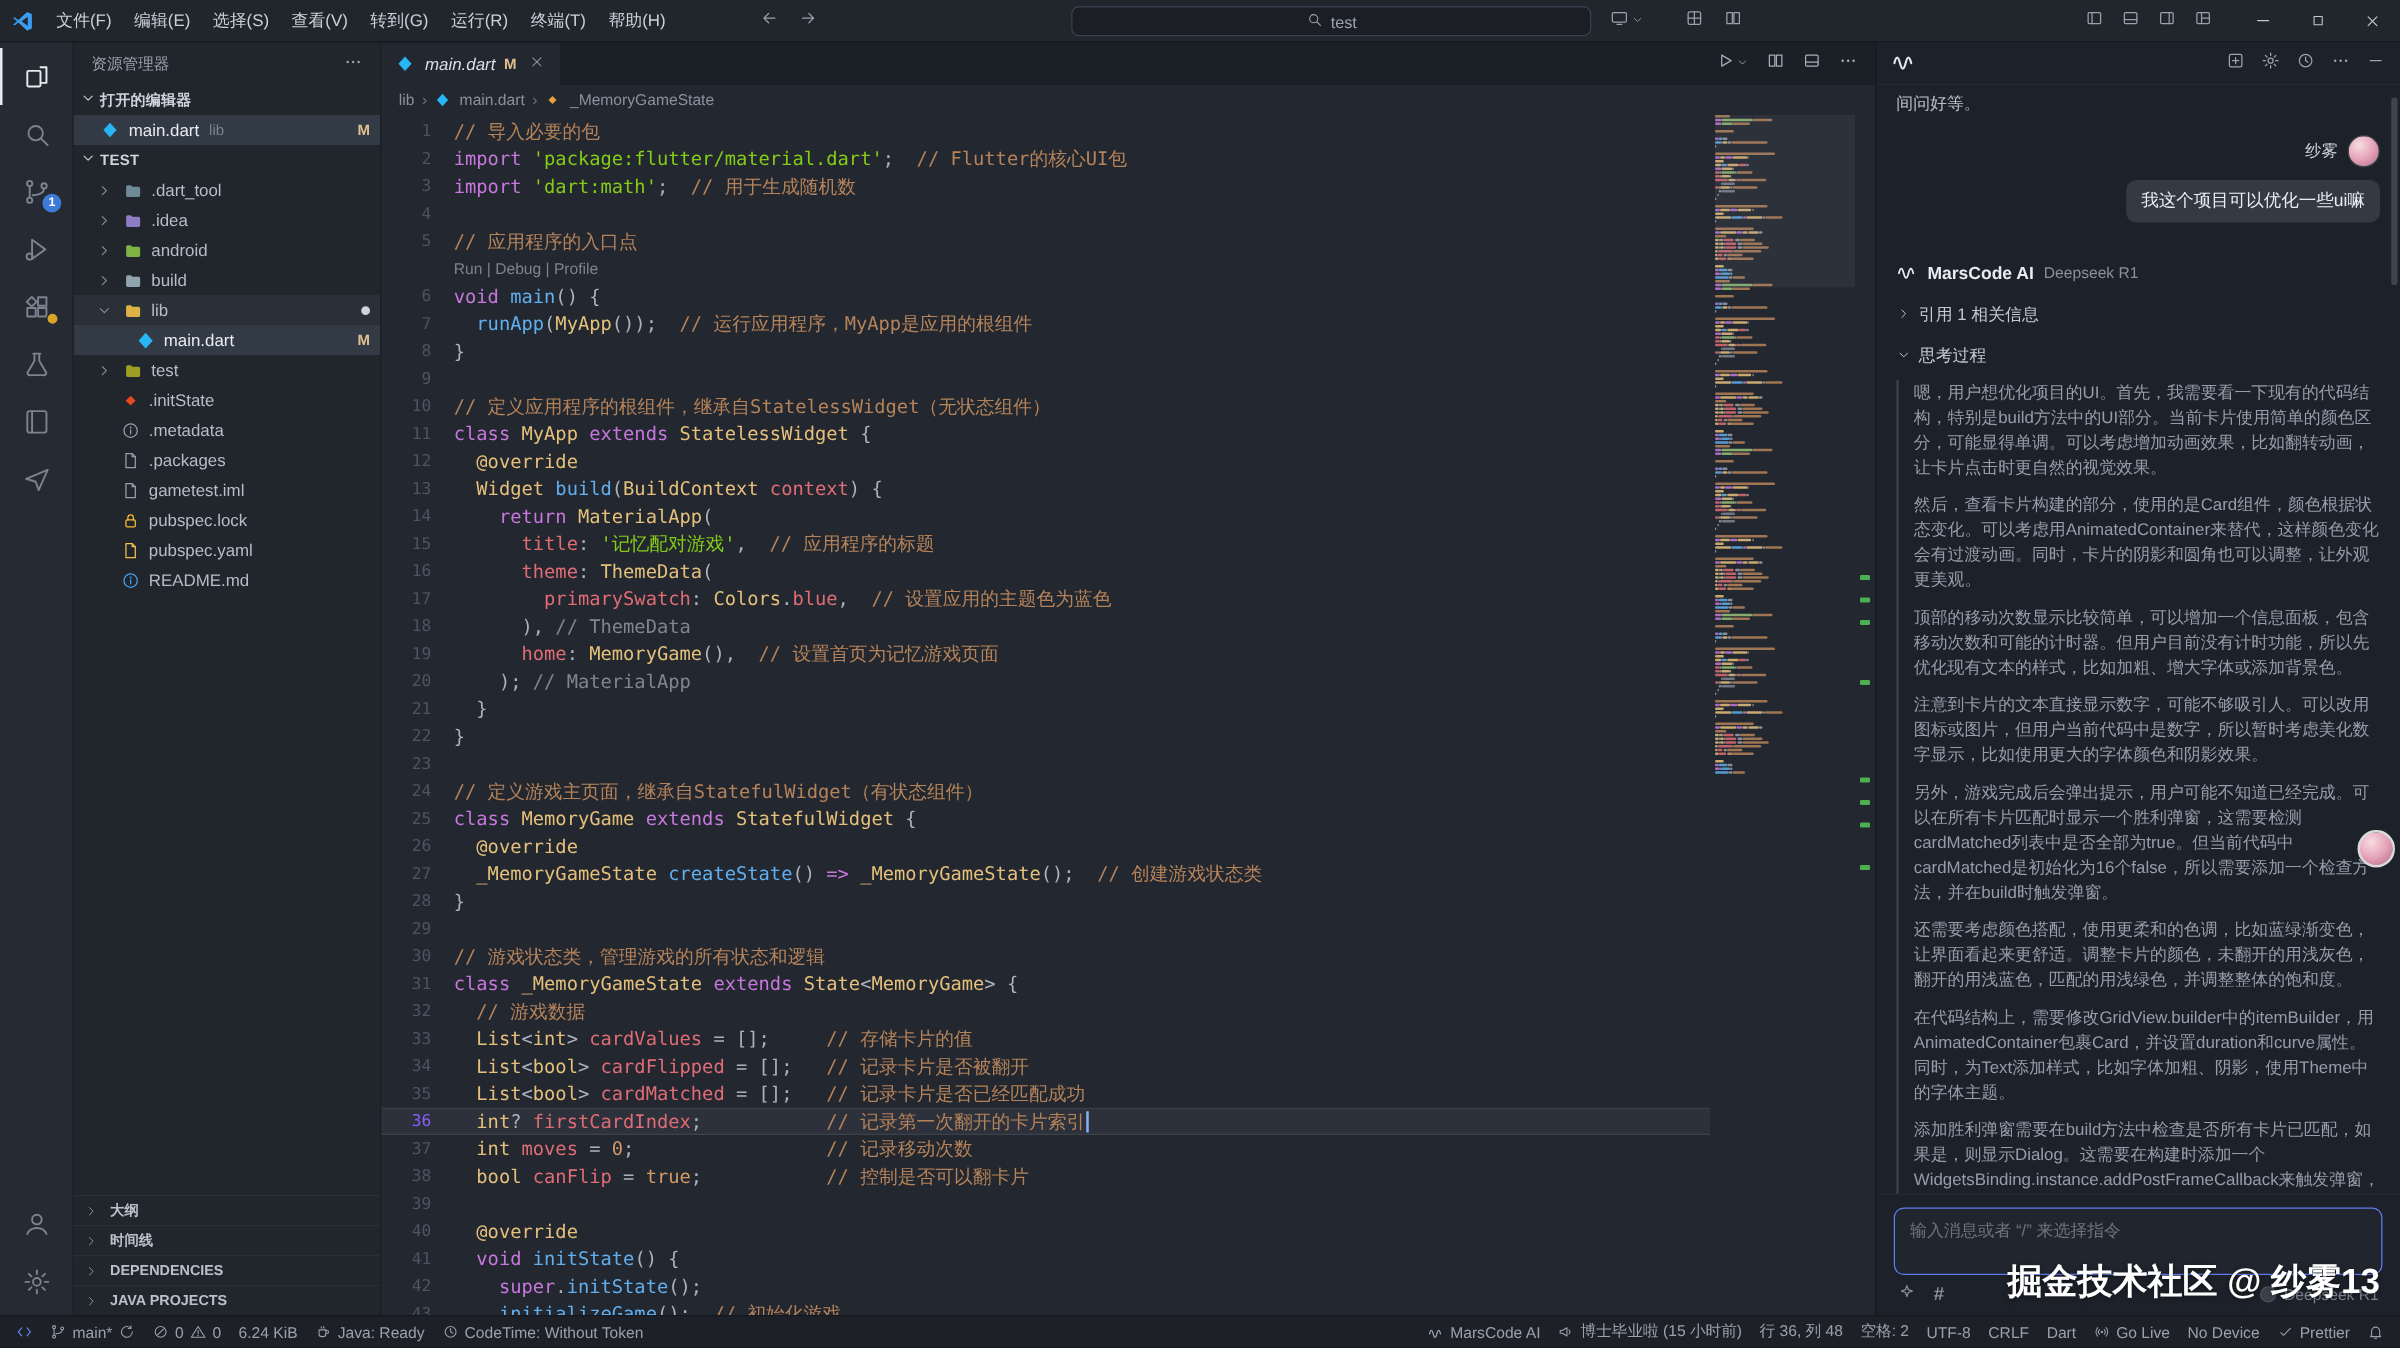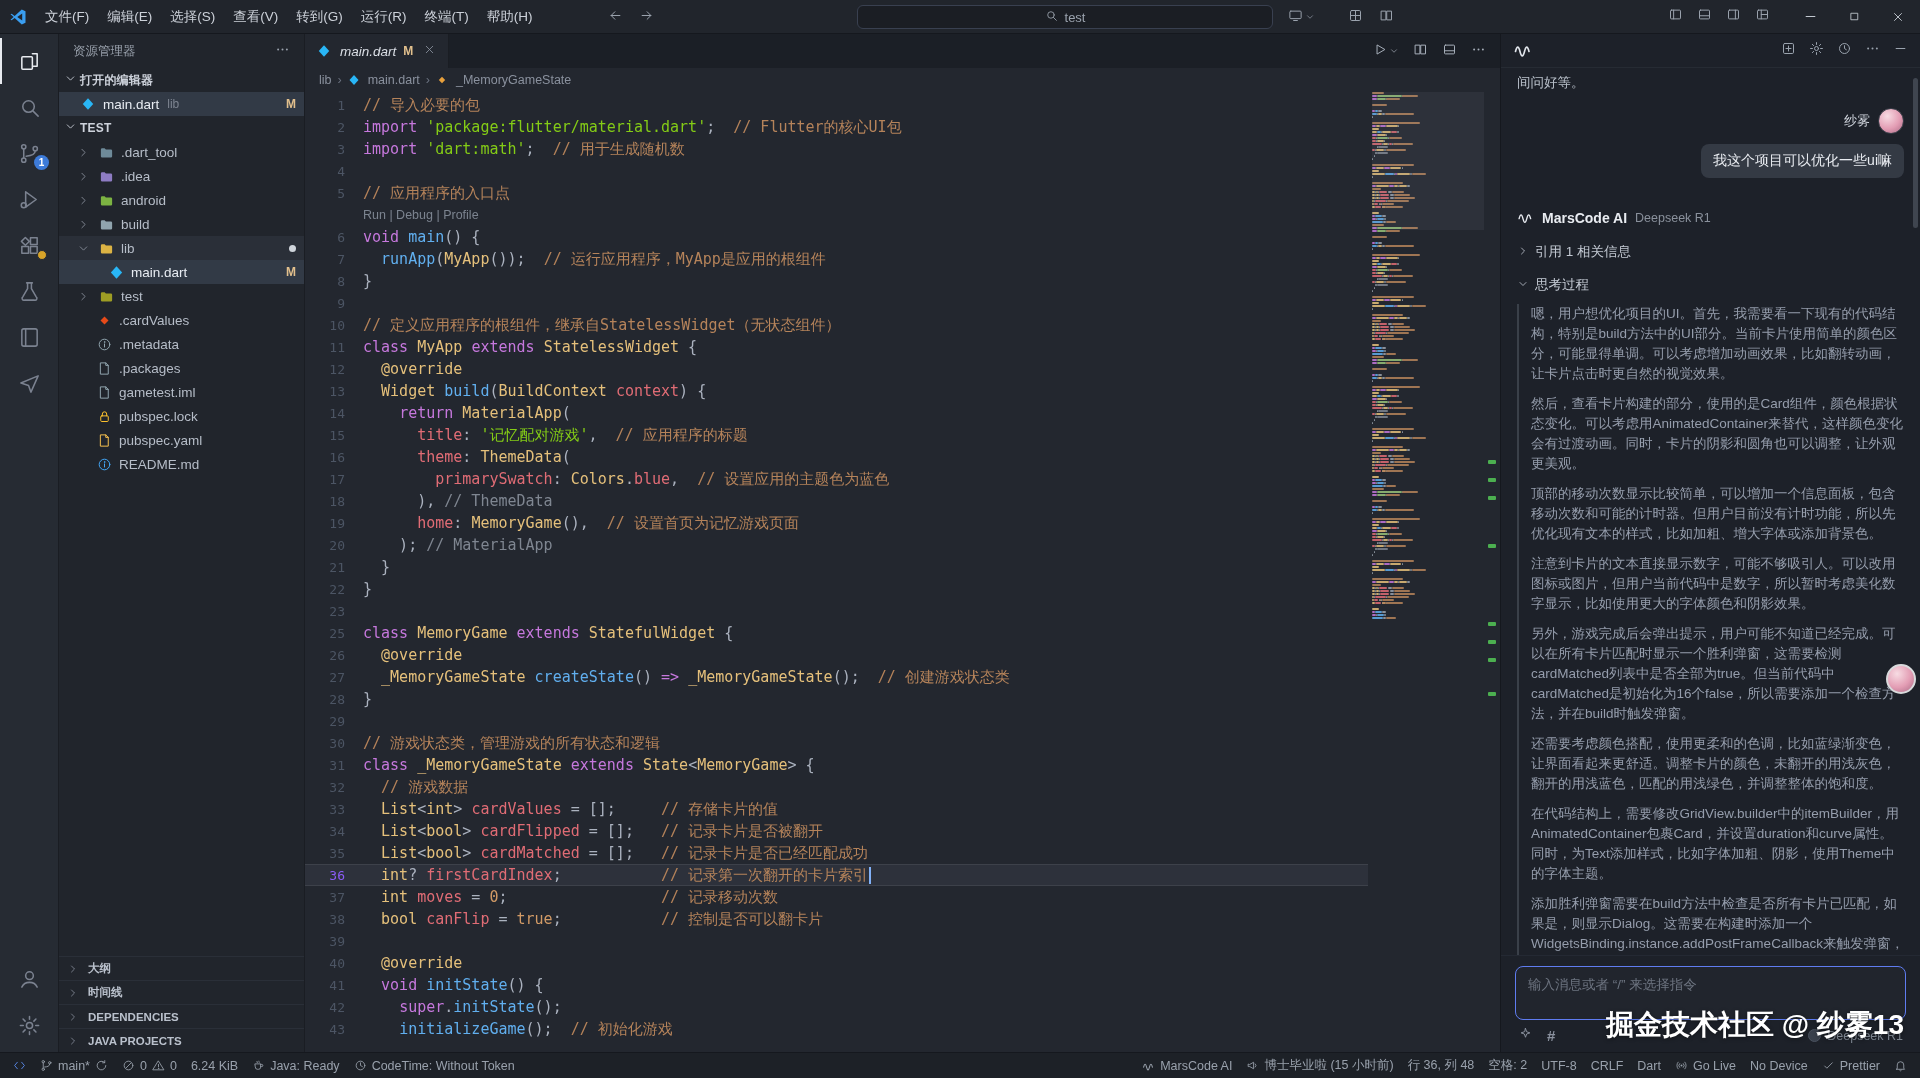--- a/index.html
+++ b/index.html
@@ -398,21 +398,21 @@
             </span>
             <span>test</span>
           </div>
           <div class="tree-row" style="padding-left: 18px;">
             <span class="sp14"></span>
             <span class="ficon" style="color:#e64a19">
               <svg width="15" height="15" viewBox="0 0 24 24" fill="none" stroke="currentColor" stroke-width="1.6" stroke-linecap="round" stroke-linejoin="round">
                 <rect x="7.5" y="7.5" width="9" height="9" transform="rotate(45 12 12)" fill="currentColor" stroke="none"></rect>
               </svg>
             </span>
-            <span>.cardValues</span>
+            <span>.initState</span>
           </div>
           <div class="tree-row" style="padding-left: 18px;">
             <span class="sp14"></span>
             <span class="ficon" style="color:#90a4ae">
               <svg width="15" height="15" viewBox="0 0 24 24" fill="none" stroke="currentColor" stroke-width="1.6" stroke-linecap="round" stroke-linejoin="round">
                 <circle cx="12" cy="12" r="8.5"></circle>
                 <path d="M12 11v5"></path>
                 <circle cx="12" cy="8" r="0.5" fill="currentColor"></circle>
               </svg>
             </span>
@@ -586,20 +586,21 @@
             <div class="code-row"><span class="ln">14</span><span class="lc"><span class="tok-pc">    </span><span class="tok-kw">return</span><span class="tok-pc"> </span><span class="tok-typ">MaterialApp</span><span class="tok-pc">(</span></span></div>
             <div class="code-row"><span class="ln">15</span><span class="lc"><span class="tok-pc">      </span><span class="tok-va">title</span><span class="tok-pc">: </span><span class="tok-str">'记忆配对游戏'</span><span class="tok-pc">,  </span><span class="tok-cm">// 应用程序的标题</span></span></div>
             <div class="code-row"><span class="ln">16</span><span class="lc"><span class="tok-pc">      </span><span class="tok-va">theme</span><span class="tok-pc">: </span><span class="tok-typ">ThemeData</span><span class="tok-pc">(</span></span></div>
             <div class="code-row"><span class="ln">17</span><span class="lc"><span class="tok-pc">        </span><span class="tok-va">primarySwatch</span><span class="tok-pc">: </span><span class="tok-typ">Colors</span><span class="tok-pc">.</span><span class="tok-va">blue</span><span class="tok-pc">,  </span><span class="tok-cm">// 设置应用的主题色为蓝色</span></span></div>
             <div class="code-row"><span class="ln">18</span><span class="lc"><span class="tok-pc">      ), </span><span class="tok-cmd">// ThemeData</span></span></div>
             <div class="code-row"><span class="ln">19</span><span class="lc"><span class="tok-pc">      </span><span class="tok-va">home</span><span class="tok-pc">: </span><span class="tok-typ">MemoryGame</span><span class="tok-pc">(),  </span><span class="tok-cm">// 设置首页为记忆游戏页面</span></span></div>
             <div class="code-row"><span class="ln">20</span><span class="lc"><span class="tok-pc">    ); </span><span class="tok-cmd">// MaterialApp</span></span></div>
             <div class="code-row"><span class="ln">21</span><span class="lc"><span class="tok-pc">  }</span></span></div>
             <div class="code-row"><span class="ln">22</span><span class="lc"><span class="tok-pc">}</span></span></div>
             <div class="code-row"><span class="ln">23</span><span class="lc"></span></div>
+            <div class="code-row"><span class="ln">24</span><span class="lc"><span class="tok-cm">// 定义游戏主页面，继承自StatefulWidget（有状态组件）</span></span></div>
             <div class="code-row"><span class="ln">25</span><span class="lc"><span class="tok-kw">class</span><span class="tok-pc"> </span><span class="tok-typ">MemoryGame</span><span class="tok-pc"> </span><span class="tok-kw">extends</span><span class="tok-pc"> </span><span class="tok-typ">StatefulWidget</span><span class="tok-pc"> {</span></span></div>
             <div class="code-row"><span class="ln">26</span><span class="lc"><span class="tok-pc">  </span><span class="tok-typ">@override</span></span></div>
             <div class="code-row"><span class="ln">27</span><span class="lc"><span class="tok-pc">  </span><span class="tok-typ">_MemoryGameState</span><span class="tok-pc"> </span><span class="tok-fn">createState</span><span class="tok-pc">() </span><span class="tok-kw">=&gt;</span><span class="tok-pc"> </span><span class="tok-typ">_MemoryGameState</span><span class="tok-pc">();  </span><span class="tok-cm">// 创建游戏状态类</span></span></div>
             <div class="code-row"><span class="ln">28</span><span class="lc"><span class="tok-pc">}</span></span></div>
             <div class="code-row"><span class="ln">29</span><span class="lc"></span></div>
             <div class="code-row"><span class="ln">30</span><span class="lc"><span class="tok-cm">// 游戏状态类，管理游戏的所有状态和逻辑</span></span></div>
             <div class="code-row"><span class="ln">31</span><span class="lc"><span class="tok-kw">class</span><span class="tok-pc"> </span><span class="tok-typ">_MemoryGameState</span><span class="tok-pc"> </span><span class="tok-kw">extends</span><span class="tok-pc"> </span><span class="tok-typ">State</span><span class="tok-pc">&lt;</span><span class="tok-typ">MemoryGame</span><span class="tok-pc">&gt; {</span></span></div>
             <div class="code-row"><span class="ln">32</span><span class="lc"><span class="tok-pc">  </span><span class="tok-cm">// 游戏数据</span></span></div>
             <div class="code-row"><span class="ln">33</span><span class="lc"><span class="tok-pc">  </span><span class="tok-typ">List</span><span class="tok-pc">&lt;</span><span class="tok-typ">int</span><span class="tok-pc">&gt; </span><span class="tok-va">cardValues</span><span class="tok-pc"> = [];     </span><span class="tok-cm">// 存储卡片的值</span></span></div>
             <div class="code-row"><span class="ln">34</span><span class="lc"><span class="tok-pc">  </span><span class="tok-typ">List</span><span class="tok-pc">&lt;</span><span class="tok-typ">bool</span><span class="tok-pc">&gt; </span><span class="tok-va">cardFlipped</span><span class="tok-pc"> = [];   </span><span class="tok-cm">// 记录卡片是否被翻开</span></span></div>

